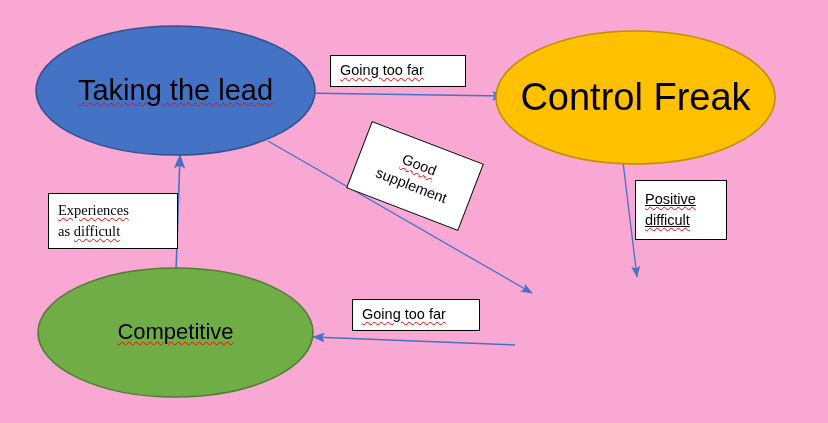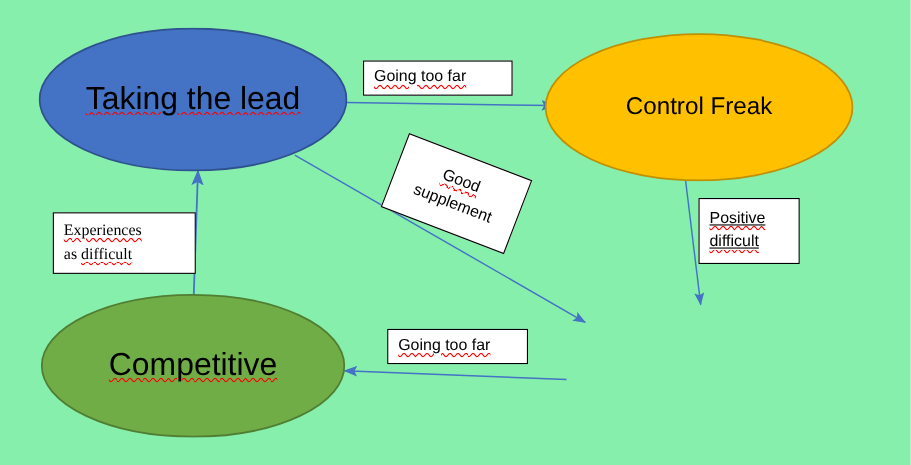--- a/index.html
+++ b/index.html
@@ -4,21 +4,21 @@
 <style>
   html, body {
     margin: 0;
     padding: 0;
     background: #ffffff;
   }
   #canvas {
     position: relative;
     width: 828px;
     height: 423px;
-    background: #86efac;
+    background: #f9a8d4;
     overflow: hidden;
     font-family: "Liberation Sans", sans-serif;
   }
   #edges {
     position: absolute;
     left: 0;
     top: 0;
     width: 828px;
     height: 423px;
   }
@@ -107,30 +107,30 @@
     <div class="node-text-wrap">
       <span class="node-label sp" style="font-size:29px;">Taking the lead</span>
     </div>
   </div>
 
   <div class="node" style="left:495px; top:30px; width:281px; height:135px;">
     <svg class="ellipse-svg" viewBox="0 0 281 135" preserveAspectRatio="none">
       <ellipse cx="140.5" cy="67.5" rx="139.5" ry="66.5" fill="#FFC000" stroke="#BF9000" stroke-width="1.6"></ellipse>
     </svg>
     <div class="node-text-wrap">
-      <span class="node-label" style="font-size:22px;">Control Freak</span>
+      <span class="node-label" style="font-size:38px;">Control Freak</span>
     </div>
   </div>
 
   <div class="node" style="left:37px; top:267px; width:277px; height:131px;">
     <svg class="ellipse-svg" viewBox="0 0 277 131" preserveAspectRatio="none">
       <ellipse cx="138.5" cy="65.5" rx="137.5" ry="64.5" fill="#70AD47" stroke="#507E32" stroke-width="1.6"></ellipse>
     </svg>
     <div class="node-text-wrap">
-      <span class="node-label sp" style="font-size:29px;">Competitive</span>
+      <span class="node-label sp" style="font-size:22px;">Competitive</span>
     </div>
   </div>
 
 
   <div class="label-box" style="left:330px; top:55px; width:136px; height:32px;">
     <span class="lb-text">
       <span class="sp">Going too far</span>
     </span>
   </div>
 

